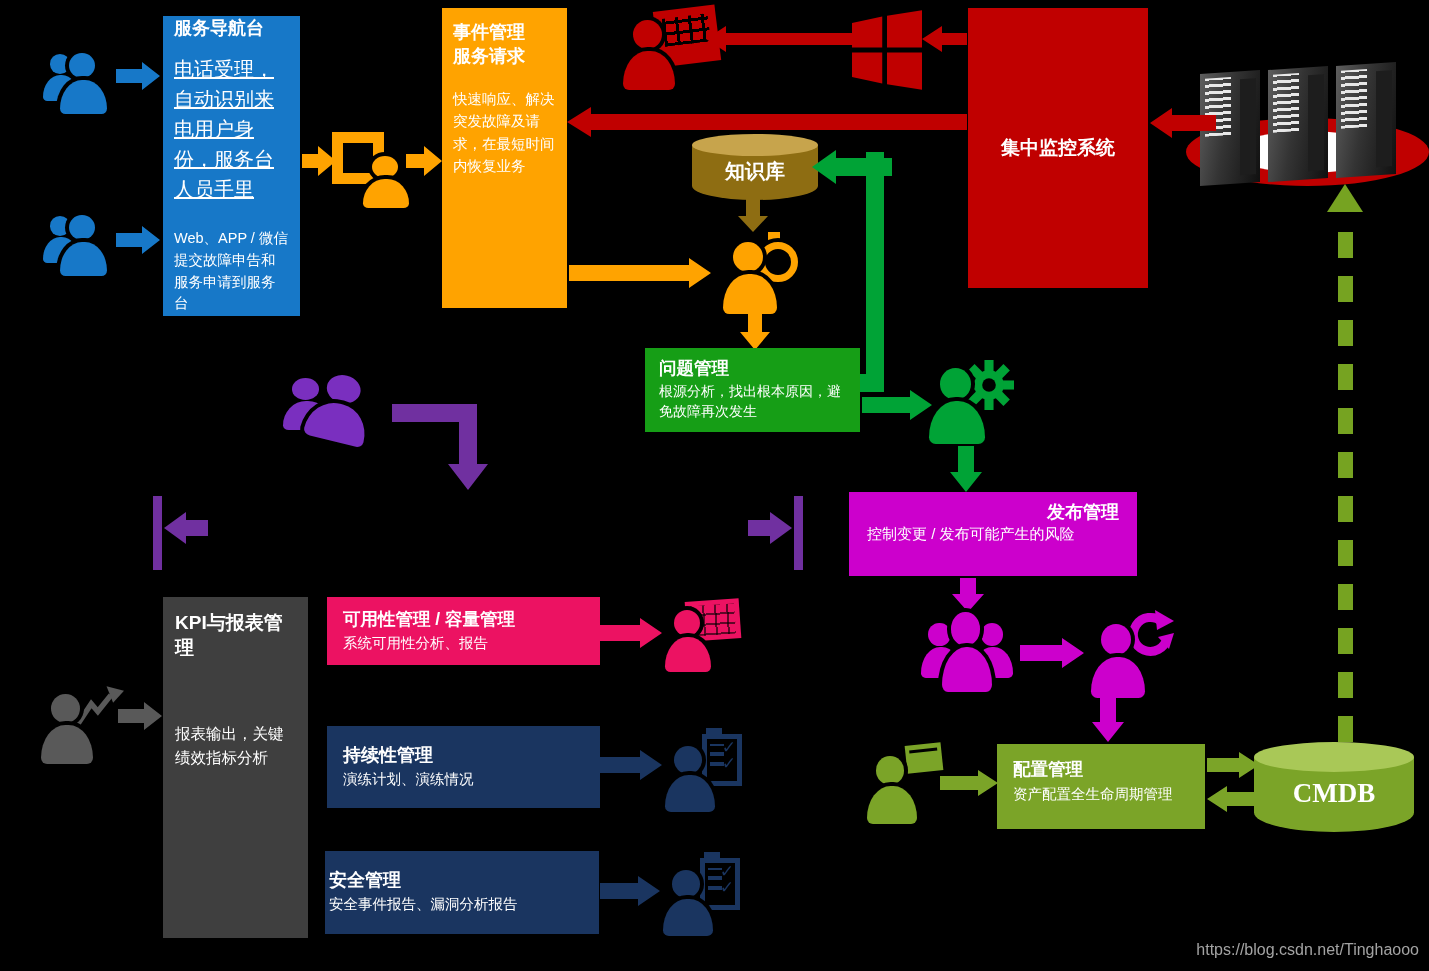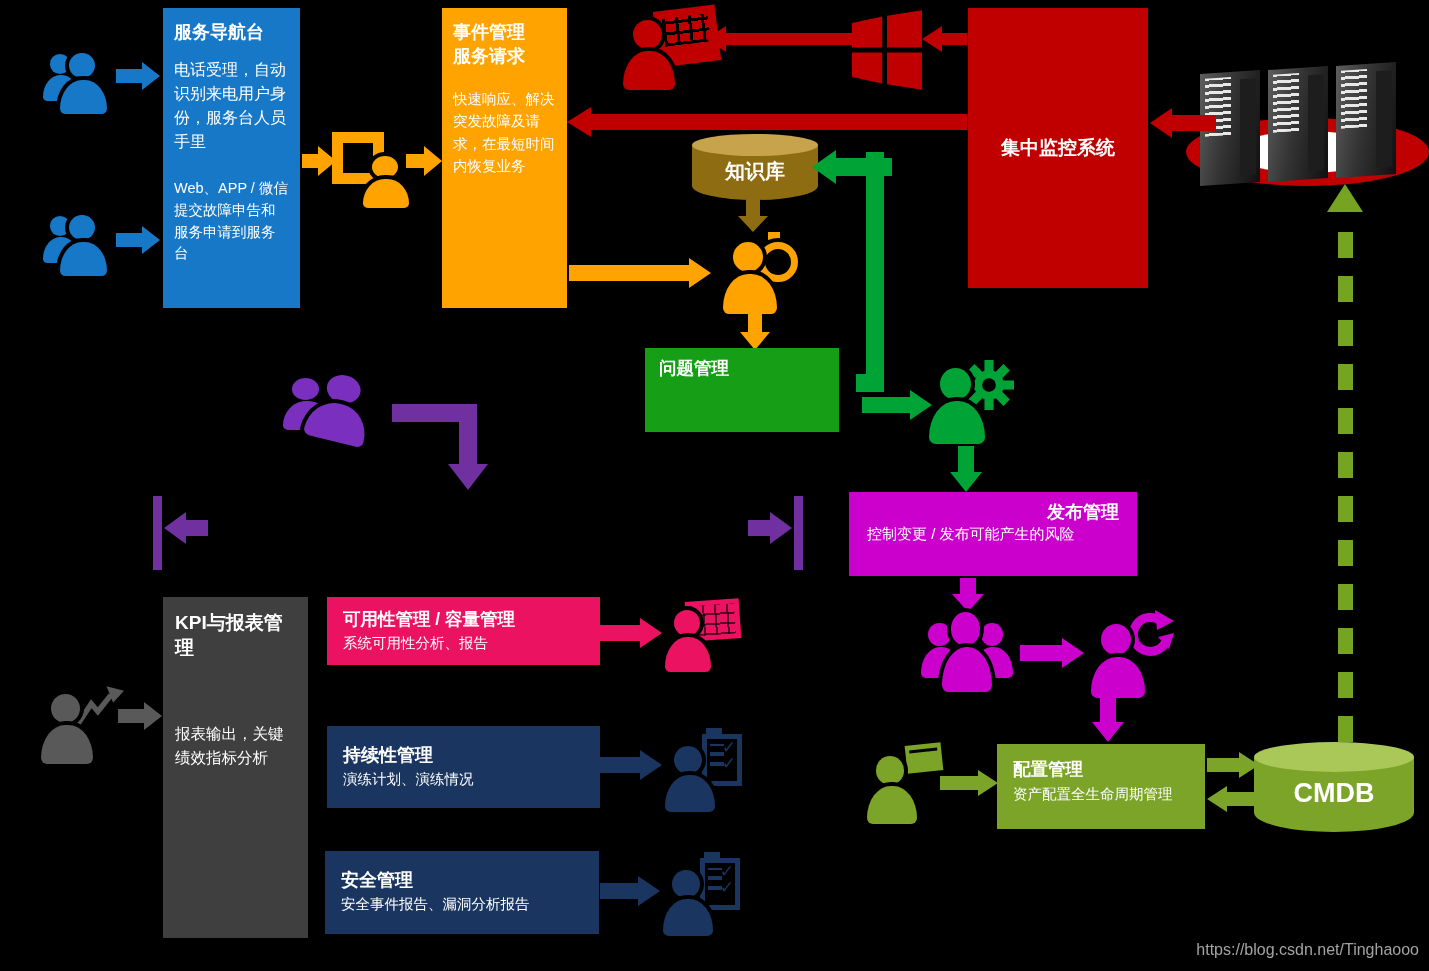--- a/index.html
+++ b/index.html
@@ -62,23 +62,23 @@
         <div class="pb"></div>
       </div>
     <div class="person ol" style="right:0;bottom:0;width:74%;height:96%;">
         <div class="ph"></div>
         <div class="pb"></div>
       </div>
   </div>
   <div class="aw ar" style="left:116px;top:62px;width:44px;height:28px;--c:#1778C8;"></div>
   <div class="aw ar" style="left:116px;top:226px;width:44px;height:28px;--c:#1778C8;"></div>
 
-  <div class="node" style="left:163px;top:8px;width:137px;height:300px;background:#1778C8;padding:12px 11px;">
+  <div class="node" style="left:163px;top:16px;width:137px;height:300px;background:#1778C8;padding:0 11px;">
     <div class="t-b" style="font-size:18px;margin-bottom:14px;">服务导航台</div>
-    <div style="font-size:16px;line-height:1.5;">电话受理，自动识别来电用户身份，服务台人员手里</div>
+    <div style="font-size:20px;line-height:1.5;text-decoration:underline;">电话受理，自动识别来电用户身份，服务台人员手里</div>
     <div style="font-size:14.5px;line-height:1.5;margin-top:24px;">Web、APP / 微信提交故障申告和服务申请到服务台</div>
   </div>
 
   <div class="aw ar" style="left:302px;top:146px;width:34px;height:30px;--c:#FFA300;"></div>
   <div class="icon" style="left:332px;top:132px;width:80px;height:76px;--c:#FFA300;">
     <div style="position:absolute;left:0;top:0;width:52px;height:52px;border:11px solid #FFA300;box-sizing:border-box;"></div>
     <div class="person ol" style="right:2px;bottom:0;width:48px;height:52px;">
         <div class="ph"></div>
         <div class="pb"></div>
       </div>
@@ -153,22 +153,23 @@
   <div class="icon" style="left:722px;top:232px;width:82px;height:82px;--c:#FFA300;">
     <div style="position:absolute;right:24px;top:0;width:12px;height:9px;background:#FFA300;box-shadow:0 0 0 4px #000;"></div>
     <div class="watchring" style="right:6px;top:10px;width:26px;height:26px;border:7px solid #FFA300;"></div>
     <div class="person ol" style="left:0;bottom:0;width:56px;height:72px;">
         <div class="ph"></div>
         <div class="pb"></div>
       </div>
   </div>
   <div class="aw ad" style="left:740px;top:314px;width:30px;height:36px;--c:#FFA300;--h:18px;"></div>
 
-  <div class="node" style="left:645px;top:348px;width:194px;height:84px;background:#169E16;padding:8px 14px;">
+  <div class="node" style="left:645px;top:348px;width:215px;height:84px;background:#169E16;padding:8px 14px;">
     <div class="t-b" style="font-size:17.5px;">问题管理</div>
+    <div style="font-size:14px;line-height:1.4;margin-top:2px;">根源分析，找出根本原因，避免故障再次发生</div>
   </div>
   <div class="aw ar" style="left:862px;top:390px;width:70px;height:30px;--c:#00A336;--s:8px;--h:22px;"></div>
 
   <div class="icon" style="left:928px;top:360px;width:86px;height:84px;--c:#00A336;">
     <svg style="position:absolute;right:0;top:0;" width="50" height="50" viewBox="0 0 44 44">
       <g fill="#00A336">
         <rect x="18" y="0" width="8" height="44"></rect>
         <rect x="18" y="0" width="8" height="44" transform="rotate(45 22 22)"></rect>
         <rect x="18" y="0" width="8" height="44" transform="rotate(90 22 22)"></rect>
         <rect x="18" y="0" width="8" height="44" transform="rotate(135 22 22)"></rect>
@@ -227,21 +228,21 @@
       </div>
   </div>
   <div class="aw ar" style="left:940px;top:770px;width:58px;height:26px;--c:#7BA428;--s:7px;--h:20px;"></div>
   <div class="node" style="left:997px;top:744px;width:208px;height:85px;background:#7BA428;padding:13px 16px;">
     <div class="t-b" style="font-size:17.5px;">配置管理</div>
     <div style="font-size:14.5px;margin-top:4px;">资产配置全生命周期管理</div>
   </div>
   <div class="aw ar" style="left:1207px;top:752px;width:52px;height:26px;--c:#7BA428;--s:7px;--h:20px;"></div>
   <div class="aw al" style="left:1207px;top:786px;width:52px;height:26px;--c:#7BA428;--s:7px;--h:20px;"></div>
 
-  <div class="cyl" style="left:1254px;top:742px;width:160px;height:90px;">
+  <div class="cyl" style="left:1254px;top:742px;width:160px;height:90px;font-family:Liberation Serif, serif;">
     <div class="cbod" style="top:15px;height:75px;background:#7BA428;"></div>
     <div class="ctop" style="height:30px;background:#A9C857;"></div>
     <div class="clbl" style="top:36px;font-size:27px;">CMDB</div>
   </div>
 
   <div class="icon" style="left:282px;top:374px;width:90px;height:68px;--c:#7A2FBF;">
     <div class="person" style="left:0;top:6%;width:56%;height:76%;">
         <div class="ph"></div>
         <div class="pb"></div>
       </div>
@@ -300,21 +301,21 @@
       <div class="clines" style="left:3px;top:5px;width:14px;height:22px;background:repeating-linear-gradient(0deg,#1A3560 0 4px,transparent 4px 10px);"></div>
       <div class="chk" style="right:1px;top:-2px;color:#1A3560;font-size:17px;">✓</div>
       <div class="chk" style="right:1px;top:14px;color:#1A3560;font-size:17px;">✓</div>
     </div>
     <div class="person ol" style="left:0;bottom:0;width:52px;height:66px;">
         <div class="ph"></div>
         <div class="pb"></div>
       </div>
   </div>
 
-  <div class="node" style="left:325px;top:851px;width:274px;height:83px;background:#1A3560;padding:17px 16px;">
+  <div class="node" style="left:325px;top:851px;width:274px;height:83px;background:#1A3560;padding:17px 4px;">
     <div class="t-b" style="font-size:18px;">安全管理</div>
     <div style="font-size:14.5px;margin-top:3px;">安全事件报告、漏洞分析报告</div>
   </div>
   <div class="aw ar" style="left:600px;top:876px;width:60px;height:30px;--c:#1A3560;--s:8px;--h:22px;"></div>
   <div class="icon" style="left:662px;top:852px;width:80px;height:84px;--c:#1A3560;">
     <div style="position:absolute;right:22px;top:0;width:16px;height:8px;background:#1A3560;box-shadow:0 0 0 3px #000;"></div>
     <div class="clip" style="right:2px;top:6px;width:40px;height:52px;border:5px solid #1A3560;">
       <div class="clines" style="left:3px;top:5px;width:14px;height:22px;background:repeating-linear-gradient(0deg,#1A3560 0 4px,transparent 4px 10px);"></div>
       <div class="chk" style="right:1px;top:-2px;color:#1A3560;font-size:17px;">✓</div>
       <div class="chk" style="right:1px;top:14px;color:#1A3560;font-size:17px;">✓</div>

